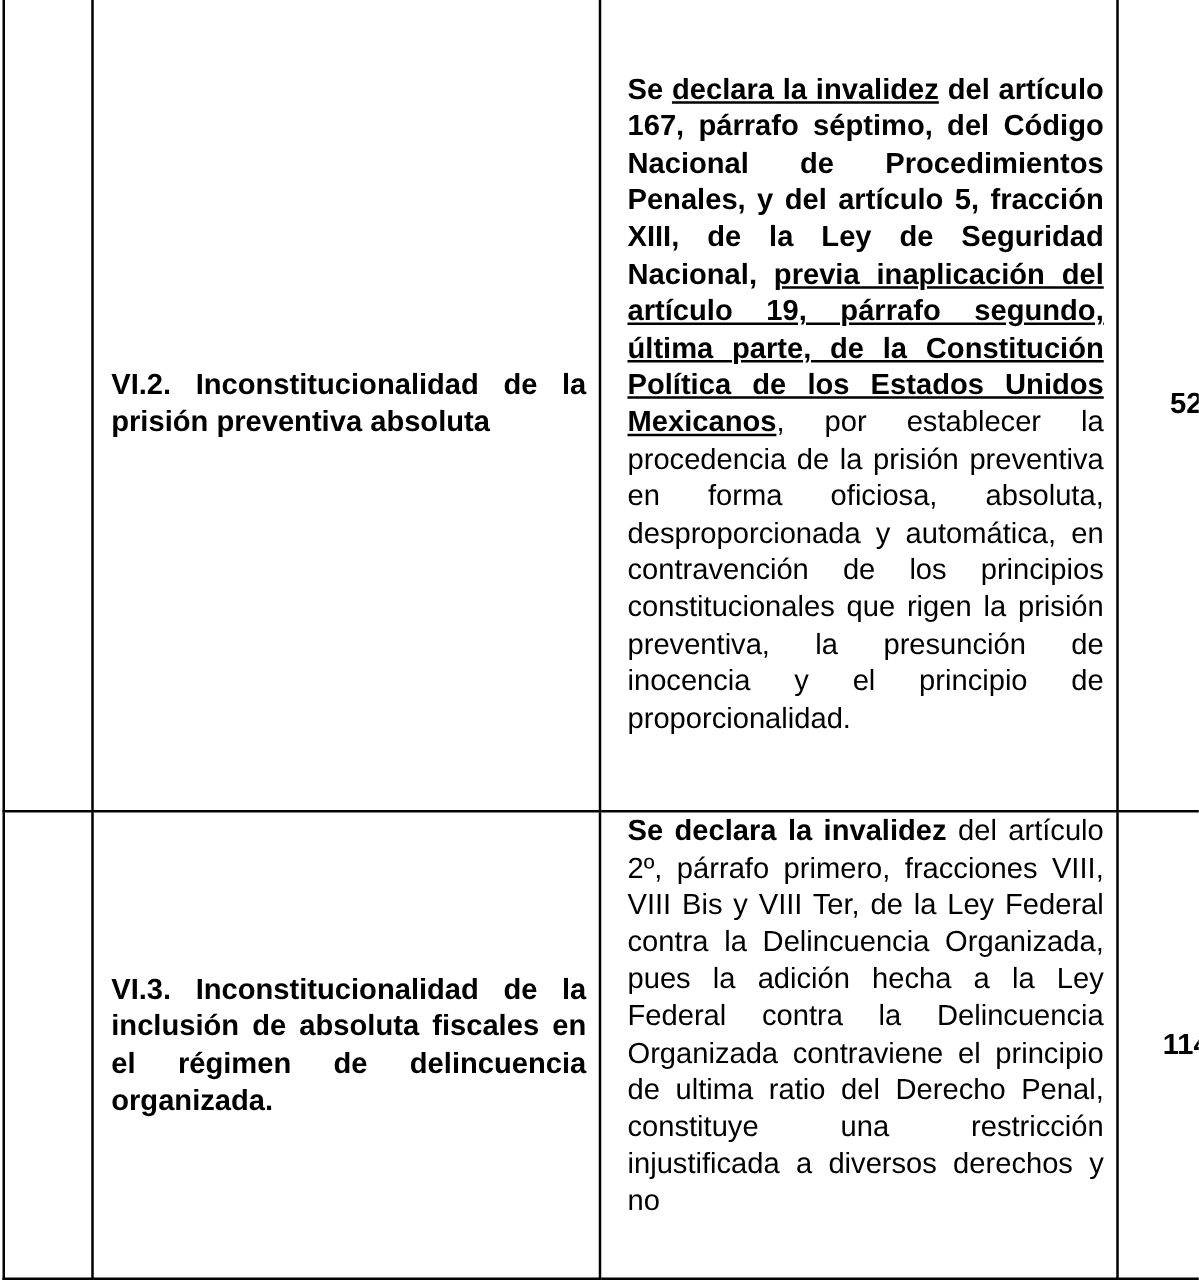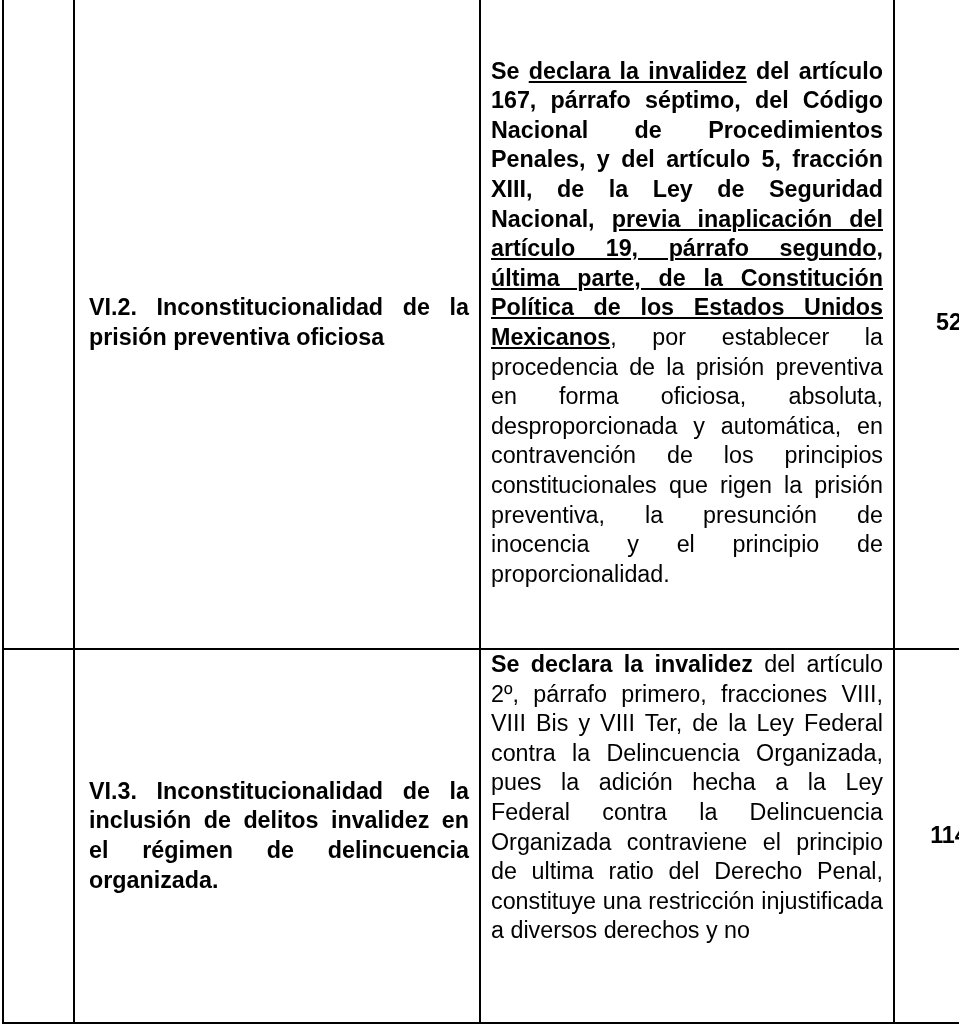--- a/index.html
+++ b/index.html
@@ -15,44 +15,44 @@
     font-size: 23.3px; line-height: 29.6px; padding: 0;
   }
   td.c-num  { width: 69px; }
   td.c-topic { width: 380px; padding: 0 10px 0 14px !important; font-weight: bold; text-align: justify; }
   td.c-desc { width: 392px; padding: 0 10px 0 10px !important; text-align: justify; }
   td.c-page { width: 108px; text-align: center; font-weight: bold; }
   tr.row1 td { height: 650px; }
   tr.row2 td { height: 372px; }
   tr.row2 td.c-desc { vertical-align: top; }
   .topic-text { text-align: justify; text-align-last: left; }
-  .desc-text { text-align: justify; text-align-last: left; hyphens: none; }
+  .desc-text { text-align: justify; text-align-last: left; hyphens: none; margin-left: 11px; }
   .b { font-weight: bold; }
   .u { text-decoration: underline; text-underline-offset: 2px; text-decoration-thickness: 2px; }
   .i { }
 </style>
 </head>
 <body>
 
 <table class="doc">
   <tbody>
       <tr class="row1">
     <td class="c-num"></td>
     <td class="c-topic">
-      <div class="topic-text">VI.2. Inconstitucionalidad de la prisión preventiva oficiosa</div>
+      <div class="topic-text">VI.2. Inconstitucionalidad de la prisión preventiva absoluta</div>
     </td>
     <td class="c-desc">
       <div class="desc-text"><span class="b">Se</span> <span class="b u">declara la invalidez</span> <span class="b">del artículo 167, párrafo séptimo, del Código Nacional de Procedimientos Penales, y del artículo 5, fracción XIII, de la Ley de Seguridad Nacional,</span> <span class="b u">previa inaplicación del artículo 19, párrafo segundo, última parte, de la Constitución Política de los Estados Unidos Mexicanos</span><span>,</span> <span>por establecer la procedencia de la prisión preventiva en forma oficiosa, absoluta, desproporcionada y automática, en contravención de los principios constitucionales que rigen la prisión preventiva, la presunción de inocencia y el principio de proporcionalidad.</span></div>
     </td>
     <td class="c-page">52</td>
   </tr>
   <tr class="row2">
     <td class="c-num"></td>
     <td class="c-topic">
-      <div class="topic-text">VI.3. Inconstitucionalidad de la inclusión de delitos invalidez en el régimen de delincuencia organizada.</div>
+      <div class="topic-text">VI.3. Inconstitucionalidad de la inclusión de absoluta fiscales en el régimen de delincuencia organizada.</div>
     </td>
     <td class="c-desc">
       <div class="desc-text"><span class="b">Se declara la invalidez</span> <span>del artículo 2º, párrafo primero, fracciones VIII, VIII Bis y VIII Ter, de la Ley Federal contra la Delincuencia Organizada, pues la adición hecha a la Ley Federal contra la Delincuencia Organizada contraviene el principio de</span> <span class="i">ultima ratio</span> <span>del Derecho Penal, constituye una restricción injustificada a diversos derechos y no</span></div>
     </td>
     <td class="c-page">114</td>
   </tr>
 </tbody>
   </table>
 
 </body></html>

